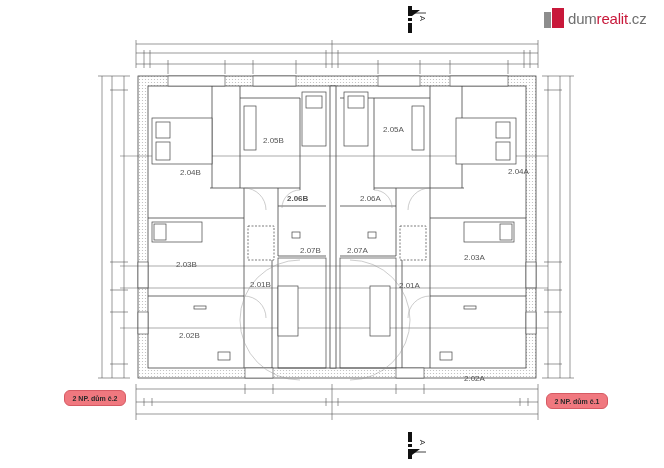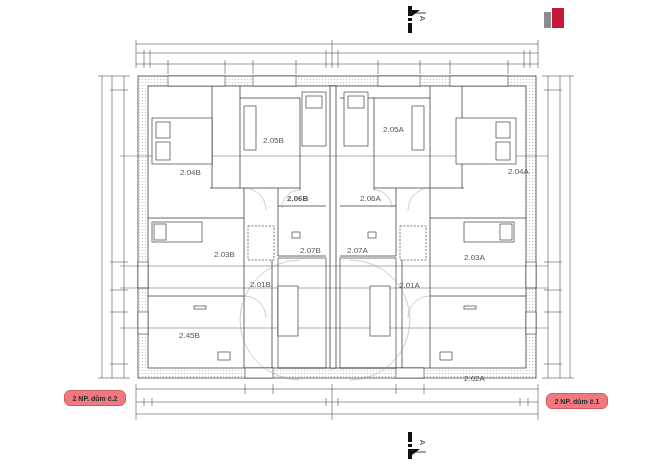--- a/index.html
+++ b/index.html
@@ -222,33 +222,34 @@
   </g>
 </svg>
 
 <span class="sect" style="left:420px;top:14px;transform:rotate(90deg);">A</span>
 <span class="sect" style="left:420px;top:438px;transform:rotate(90deg);">A</span>
 
 <span class="room" style="left:180px;top:168px;">2.04B</span>
 <span class="room" style="left:263px;top:136px;text-align:center;">2.05B</span>
 <span class="room" style="left:287px;top:194px;font-weight:bold;">2.06B</span>
 <span class="room" style="left:300px;top:246px;">2.07B</span>
-<span class="room" style="left:176px;top:250px;margin-left:38px;">2.03B</span>
+<span class="room" style="left:176px;top:260px;">2.03B</span>
 <span class="room" style="left:250px;top:280px;">2.01B</span>
-<span class="room" style="left:179px;top:331px;">2.45B</span>
+<span class="room" style="left:179px;top:331px;">2.02B</span>
 
 <span class="room" style="left:383px;top:125px;">2.05A</span>
 <span class="room" style="left:464px;top:167px;margin-left:44px;">2.04A</span>
 <span class="room" style="left:360px;top:194px;">2.06A</span>
 <span class="room" style="left:347px;top:246px;">2.07A</span>
 <span class="room" style="left:464px;top:253px;">2.03A</span>
 <span class="room" style="left:399px;top:281px;">2.01A</span>
 <span class="room" style="left:464px;top:331px;margin-top:43px;">2.02A</span>
 
 <div class="tag tag-left">2 NP. dům č.2</div>
 <div class="tag tag-right">2 NP. dům č.1</div>
 
 <div class="logo">
   <div class="logo-mark">
     <div class="a"></div>
       <div class="b"></div>
   </div>
+  <div class="logo-text"><span>dum</span><span class="accent">realit</span><span>.cz</span></div>
 </div>
 
 </body></html>

